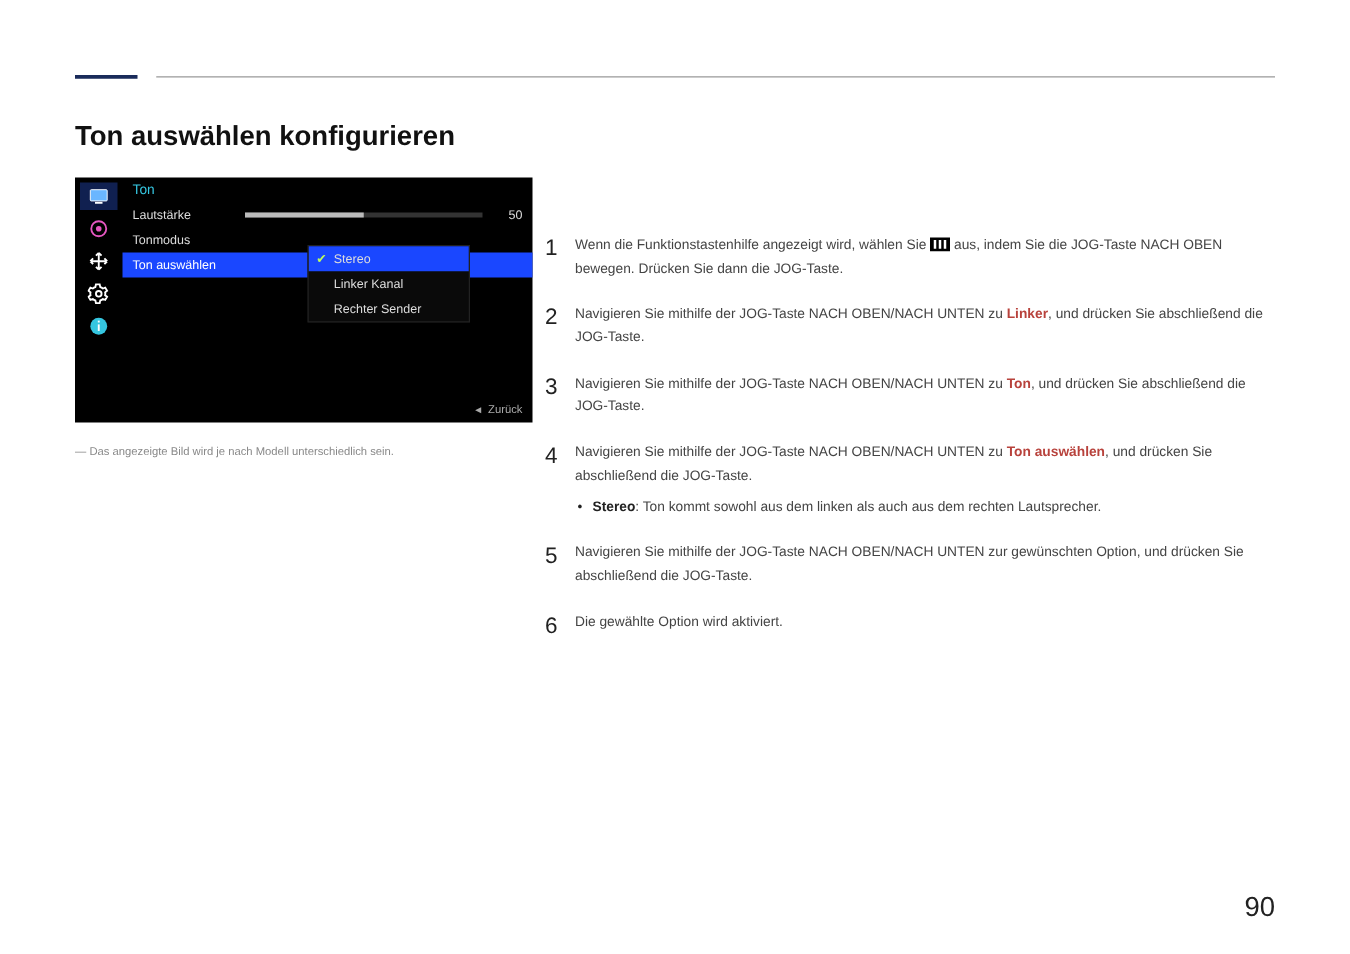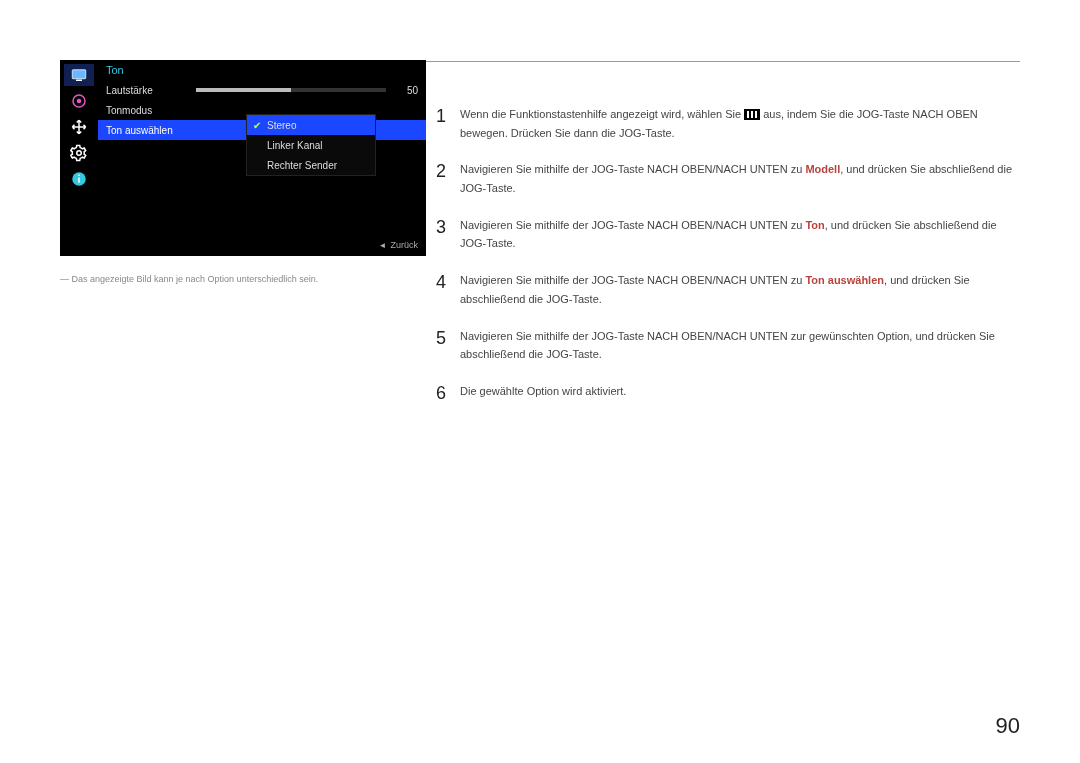--- a/index.html
+++ b/index.html
@@ -50,20 +50,21 @@
 </style>
 </head>
 <body>
 
 <div class="page">
   <div class="topbar">
     <div class="accent"></div>
     <div class="line"></div>
   </div>
 
+  <h1>Ton auswählen konfigurieren</h1>
 
   <div class="columns">
     <div class="leftcol">
       <div class="osd">
         <div class="osd-left">
           <div class="osd-icon active">
             <svg viewBox="0 0 24 24">
                 <rect x="3" y="5" width="18" height="12" rx="1" fill="#6ab6ff" stroke="#fff" stroke-width="1"></rect>
                 <rect x="8" y="18" width="8" height="2" fill="#fff"></rect>
               </svg>
@@ -118,37 +119,38 @@
               <span>Linker Kanal</span>
             </div>
             <div class="osd-sub-row">
               <span class="check"></span>
               <span>Rechter Sender</span>
             </div>
           </div>
           <div class="osd-back">Zurück</div>
         </div>
       </div>
-      <div class="note">Das angezeigte Bild kann je nach Option unterschiedlich sein.</div>
+      <div class="note">Das angezeigte Bild wird je nach Modell unterschiedlich sein.</div>
     </div>
 
     <div class="rightcol">
       <ol class="steps">
         <li>
           <span>Wenn die Funktionstastenhilfe angezeigt wird, wählen Sie </span><span class="menu-icon-inline"></span><span> aus, indem Sie die JOG-Taste NACH OBEN bewegen. Drücken Sie dann die JOG-Taste.</span>
         </li>
         <li>
-          <span>Navigieren Sie mithilfe der JOG-Taste NACH OBEN/NACH UNTEN zu </span><span class="hl">Modell</span><span>, und drücken Sie abschließend die JOG-Taste.</span>
+          <span>Navigieren Sie mithilfe der JOG-Taste NACH OBEN/NACH UNTEN zu </span><span class="hl">Linker</span><span>, und drücken Sie abschließend die JOG-Taste.</span>
         </li>
         <li>
           <span>Navigieren Sie mithilfe der JOG-Taste NACH OBEN/NACH UNTEN zu </span><span class="hl">Ton</span><span>, und drücken Sie abschließend die JOG-Taste.</span>
         </li>
         <li>
           <span>Navigieren Sie mithilfe der JOG-Taste NACH OBEN/NACH UNTEN zu </span><span class="hl">Ton auswählen</span><span>, und drücken Sie abschließend die JOG-Taste.</span>
           <ul class="bullets">
+            <li><span class="bold">Stereo</span><span>: Ton kommt sowohl aus dem linken als auch aus dem rechten Lautsprecher.</span></li>
           </ul>
         </li>
         <li>Navigieren Sie mithilfe der JOG-Taste NACH OBEN/NACH UNTEN zur gewünschten Option, und drücken Sie abschließend die JOG-Taste.</li>
         <li>Die gewählte Option wird aktiviert.</li>
       </ol>
     </div>
   </div>
 </div>
 
 <div class="page-num">90</div>

